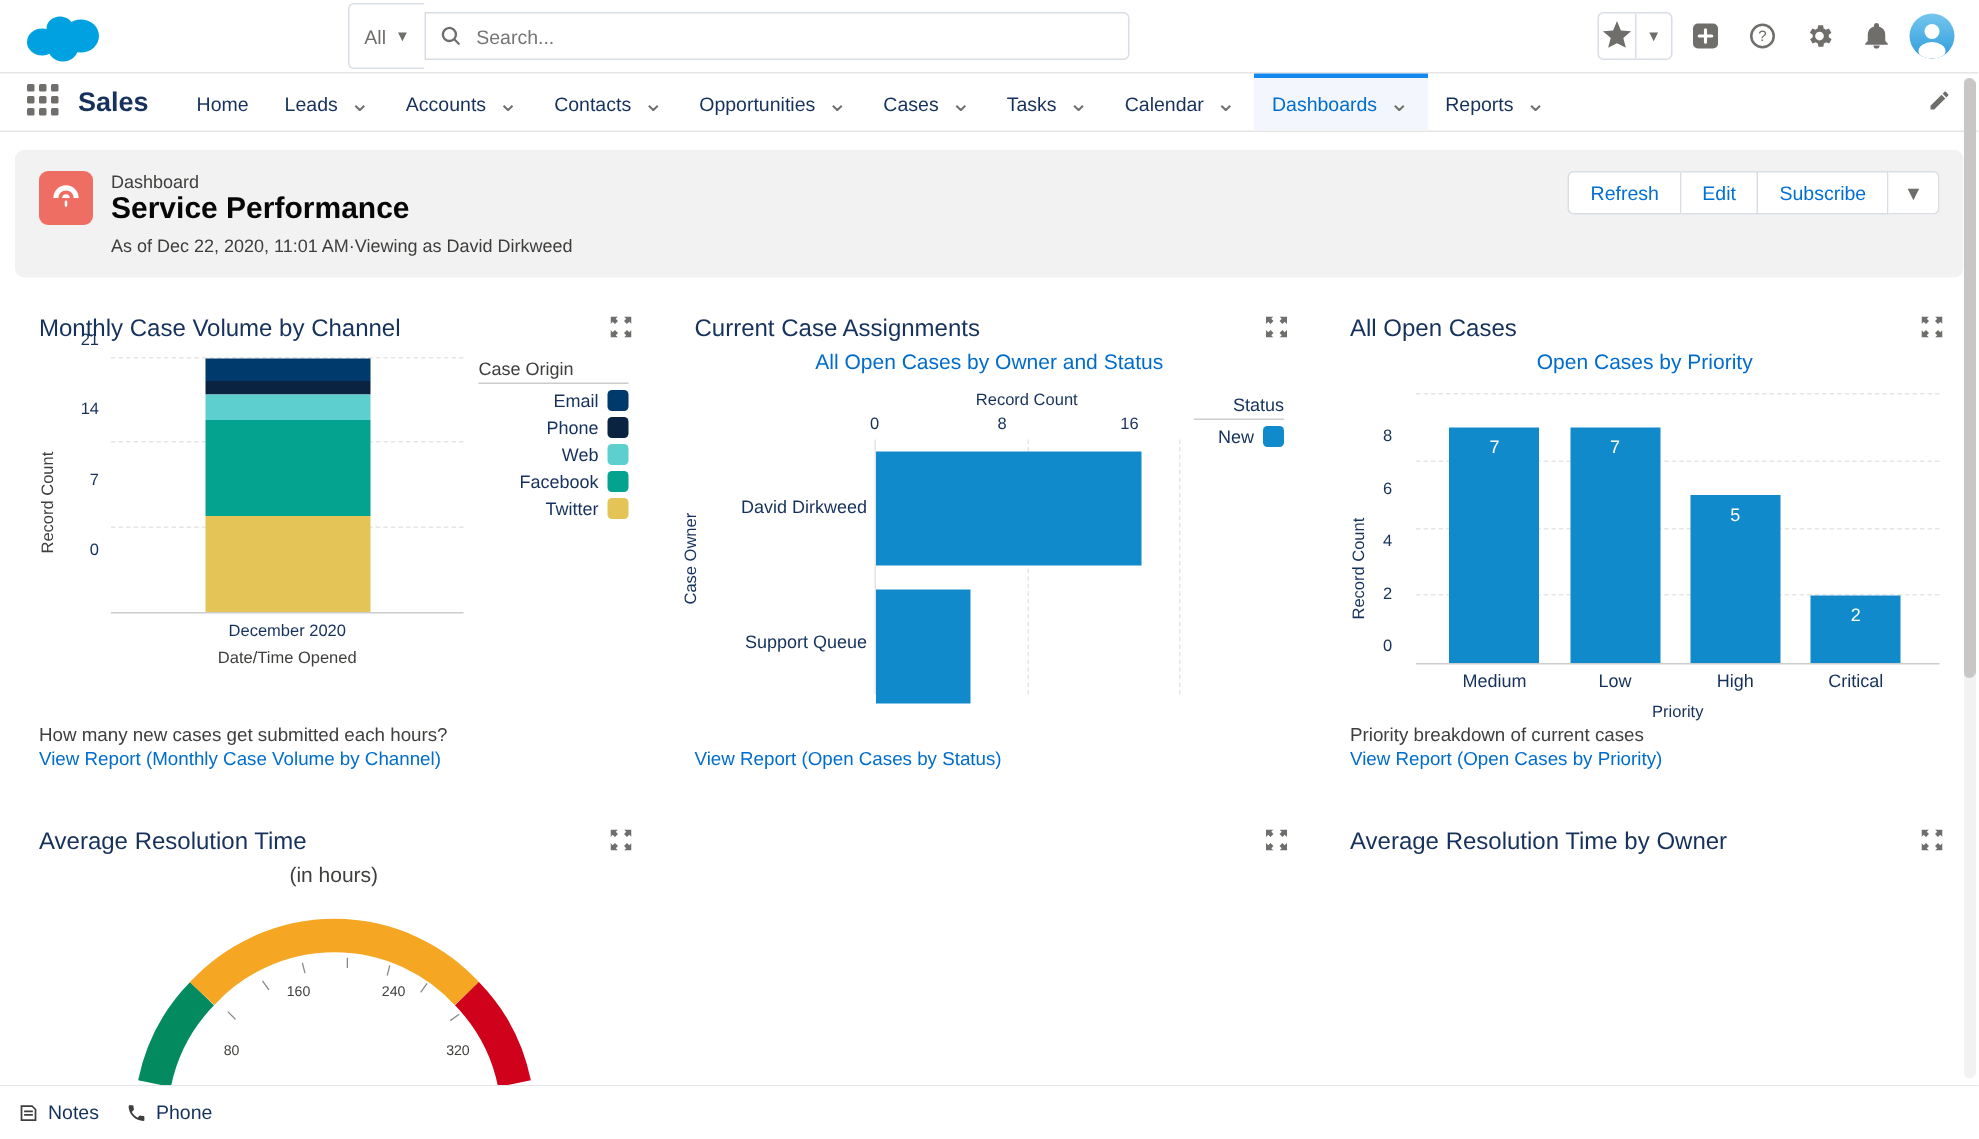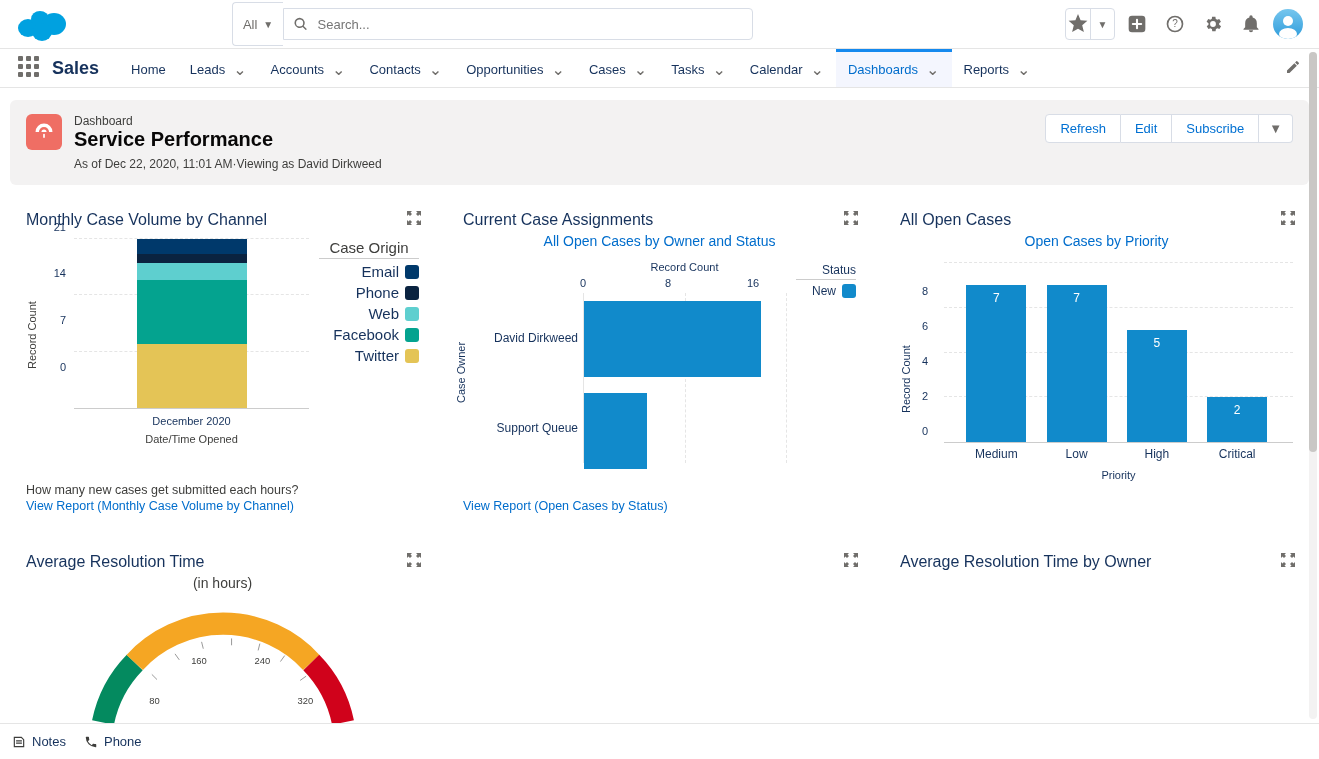--- a/index.html
+++ b/index.html
@@ -66,21 +66,21 @@
 .c1-chart { flex: 1; position: relative; height: 200px; }
 .c1-chart .yaxis { position: absolute; left: 0; top: 0; bottom: 30px; width: 44px; }
 .c1-chart .ylab { position: absolute; left: 0; transform: rotate(-90deg); transform-origin: left top; font-size: 11px; color: #3e3e3c; top: 130px; }
 .c1-chart .ytick { position: absolute; right: 4px; font-size: 11px; transform: translateY(-50%); }
 .c1-chart .plot { position: absolute; left: 48px; right: 0; top: 0; bottom: 30px; border-bottom: 1px solid #ccc; }
 .c1-chart .gridline { position: absolute; left: 0; right: 0; border-top: 1px dashed #e5e5e5; }
 .c1-chart .bar { position: absolute; bottom: 0; width: 110px; left: 50%; transform: translateX(-50%); display: flex; flex-direction: column-reverse; }
 .c1-chart .seg { width: 100%; }
 .c1-chart .xlab { position: absolute; bottom: 12px; left: 48px; right: 0; text-align: center; font-size: 11px; }
 .c1-chart .xlab2 { position: absolute; bottom: -6px; left: 48px; right: 0; text-align: center; font-size: 11px; color: #3e3e3c; }
-.legend { width: 100px; text-align: center; font-size: 15px; }
+.legend { width: 100px; text-align: left; font-size: 12px; }
 .legend .lh { border-bottom: 1px solid #ccc; padding-bottom: 2px; margin-bottom: 4px; color: #3e3e3c; }
 .legend .li { display: flex; justify-content: flex-end; align-items: center; gap: 6px; margin-bottom: 4px; }
 .legend .sw { width: 14px; height: 14px; border-radius: 3px; }
 
 
 .c2-body { display: flex; gap: 10px; margin-top: 14px; }
 .c2-chart { flex: 1; position: relative; height: 200px; }
 .c2-chart .ylab { position: absolute; left: -8px; top: 140px; transform: rotate(-90deg); transform-origin: left top; font-size: 11px; }
 .c2-chart .xlab-top { position:absolute; top: -2px; left: 120px; right: 0; text-align:center; font-size:11px; }
 .c2-chart .xt { position:absolute; top: 14px; font-size: 11px; transform: translateX(-50%); }
@@ -392,20 +392,24 @@
           <div class="vbar" style="left:84%;height:25%;">
               <div class="val">2</div>
             </div>
         </div>
         <div class="xcat" style="left:calc(44px + 15% * (100% - 44px)/100);left:calc(44px + (100% - 44px)*0.15);">Medium</div>
         <div class="xcat" style="left:calc(44px + (100% - 44px)*0.38);">Low</div>
         <div class="xcat" style="left:calc(44px + (100% - 44px)*0.61);">High</div>
         <div class="xcat" style="left:calc(44px + (100% - 44px)*0.84);">Critical</div>
         <div class="xlab">Priority</div>
       </div>
+      <div class="card-footer">
+        <div class="desc">Priority breakdown of current cases</div>
+        <div class="link">View Report (Open Cases by Priority)</div>
+      </div>
     </div>
 
     <div class="card short">
       <div class="expand-icon"><svg viewBox="0 0 14 14">
             <path fill="#706e6b" d="M0 0h5L3.5 1.5 5 3 3 5 1.5 3.5 0 5zM9 0h5v5L12.5 3.5 11 5 9 3l1.5-1.5zM0 9l1.5 1.5L3 9l2 2-1.5 1.5L5 14H0zM14 9v5H9l1.5-1.5L9 11l2-2 1.5 1.5z"></path>
           </svg></div>
       <div class="card-title">Average Resolution Time</div>
       <div class="card-sub" style="color:#3e3e3c;">(in hours)</div>
       <div class="gauge-wrap">
         <svg viewBox="0 0 360 140">

